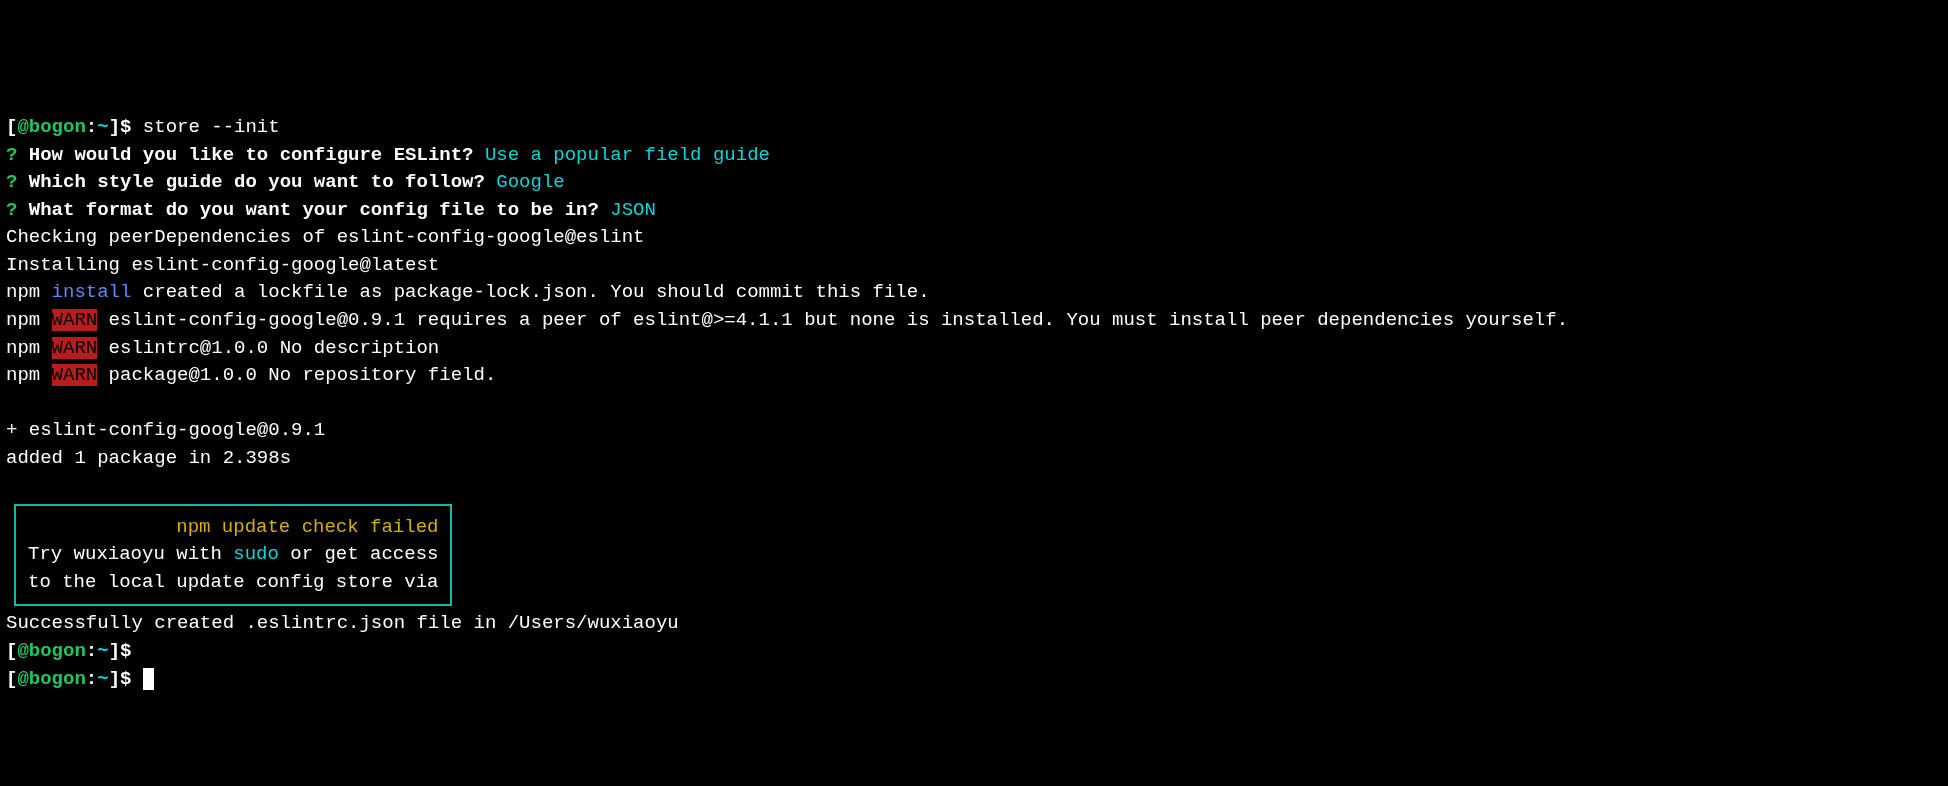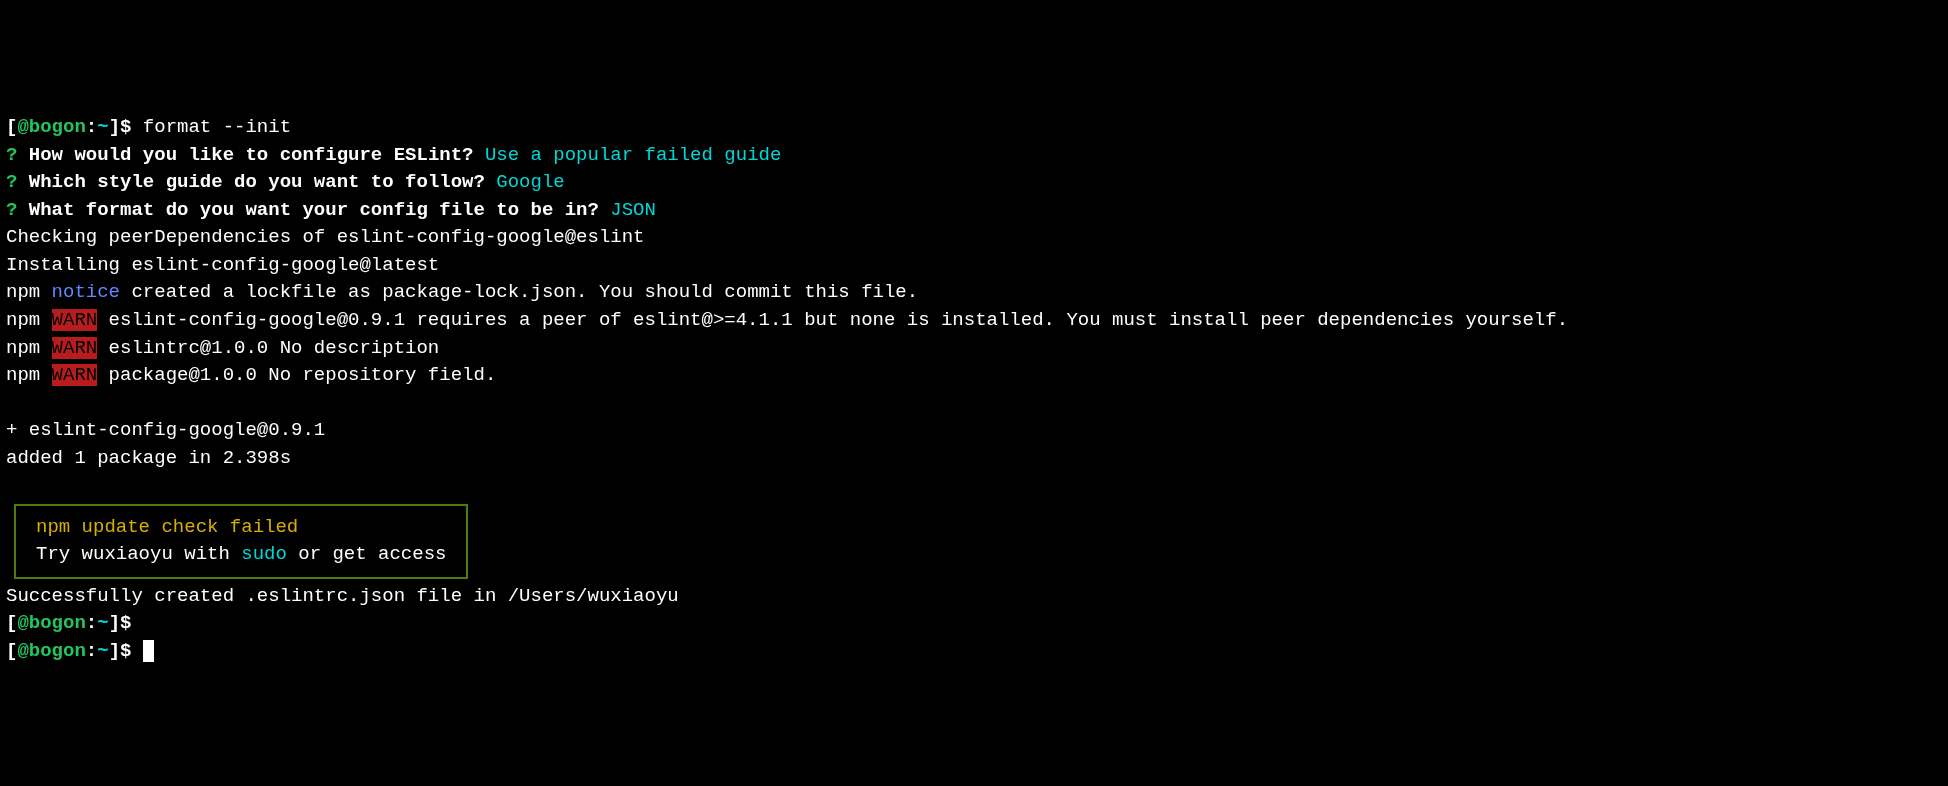--- a/index.html
+++ b/index.html
@@ -24,54 +24,54 @@
     .blue { color: #5f87ff; }
     .yellow { color: #d7af00; }
     .bold { font-weight: bold; }
     .warn-badge {
       background: #b91c1c;
       color: #000;
       font-weight: normal;
     }
     .box {
       display: inline-block;
-      border: 2px solid #4d7c0f;
-      padding: 8px 20px;
-      text-align: left;
+      border: 2px solid #14b8a6;
+      padding: 8px 12px;
+      text-align: right;
       margin: 4px 0 4px 8px;
       line-height: 1.45;
       white-space: pre;
     }
     .box-line { display: block; }
     .cursor {
       display: inline-block;
       width: 11px;
       height: 22px;
       background: #fff;
       vertical-align: text-bottom;
     }
   </style>
 </head>
 <body>
 
 
 
-<div><span><span class="bold">[</span><span class="bold green">@bogon</span><span class="bold">:</span><span class="bold cyan">~</span><span class="bold">]</span><span class="bold">$</span></span><span> format --init</span>
-<span class="green bold">? </span><span class="bold">How would you like to configure ESLint? </span><span class="cyan">Use a popular failed guide</span>
+<div><span><span class="bold">[</span><span class="bold green">@bogon</span><span class="bold">:</span><span class="bold cyan">~</span><span class="bold">]</span><span class="bold">$</span></span><span> store --init</span>
+<span class="green bold">? </span><span class="bold">How would you like to configure ESLint? </span><span class="cyan">Use a popular field guide</span>
 <span class="green bold">? </span><span class="bold">Which style guide do you want to follow? </span><span class="cyan">Google</span>
 <span class="green bold">? </span><span class="bold">What format do you want your config file to be in? </span><span class="cyan">JSON</span>
 <span>Checking peerDependencies of eslint-config-google@eslint</span>
 <span>Installing eslint-config-google@latest</span>
-<span>npm </span><span class="blue">notice</span><span> created a lockfile as package-lock.json. You should commit this file.</span>
+<span>npm </span><span class="blue">install</span><span> created a lockfile as package-lock.json. You should commit this file.</span>
 <span>npm </span><span class="warn-badge">WARN</span><span> eslint-config-google@0.9.1 requires a peer of eslint@&gt;=4.1.1 but none is installed. You must install peer dependencies yourself.</span>
 <span>npm </span><span class="warn-badge">WARN</span><span> eslintrc@1.0.0 No description</span>
 <span>npm </span><span class="warn-badge">WARN</span><span> package@1.0.0 No repository field.</span>
 
 <span>+ eslint-config-google@0.9.1</span>
 <span>added 1 package in 2.398s</span>
 
-<span class="box"><span class="box-line"><span class="yellow">npm update check failed</span></span><span class="box-line"><span>Try wuxiaoyu with </span><span class="cyan">sudo</span><span> or get access</span></span></span>
+<span class="box"><span class="box-line"><span class="yellow">npm update check failed</span></span><span class="box-line"><span>Try wuxiaoyu with </span><span class="cyan">sudo</span><span> or get access</span></span><span class="box-line">to the local update config store via</span></span>
 <span>Successfully created .eslintrc.json file in /Users/wuxiaoyu</span>
 <span><span class="bold">[</span><span class="bold green">@bogon</span><span class="bold">:</span><span class="bold cyan">~</span><span class="bold">]</span><span class="bold">$</span></span>
 <span><span class="bold">[</span><span class="bold green">@bogon</span><span class="bold">:</span><span class="bold cyan">~</span><span class="bold">]</span><span class="bold">$</span></span> <span class="cursor"></span></div>
 
 
 
 
 </body></html>

